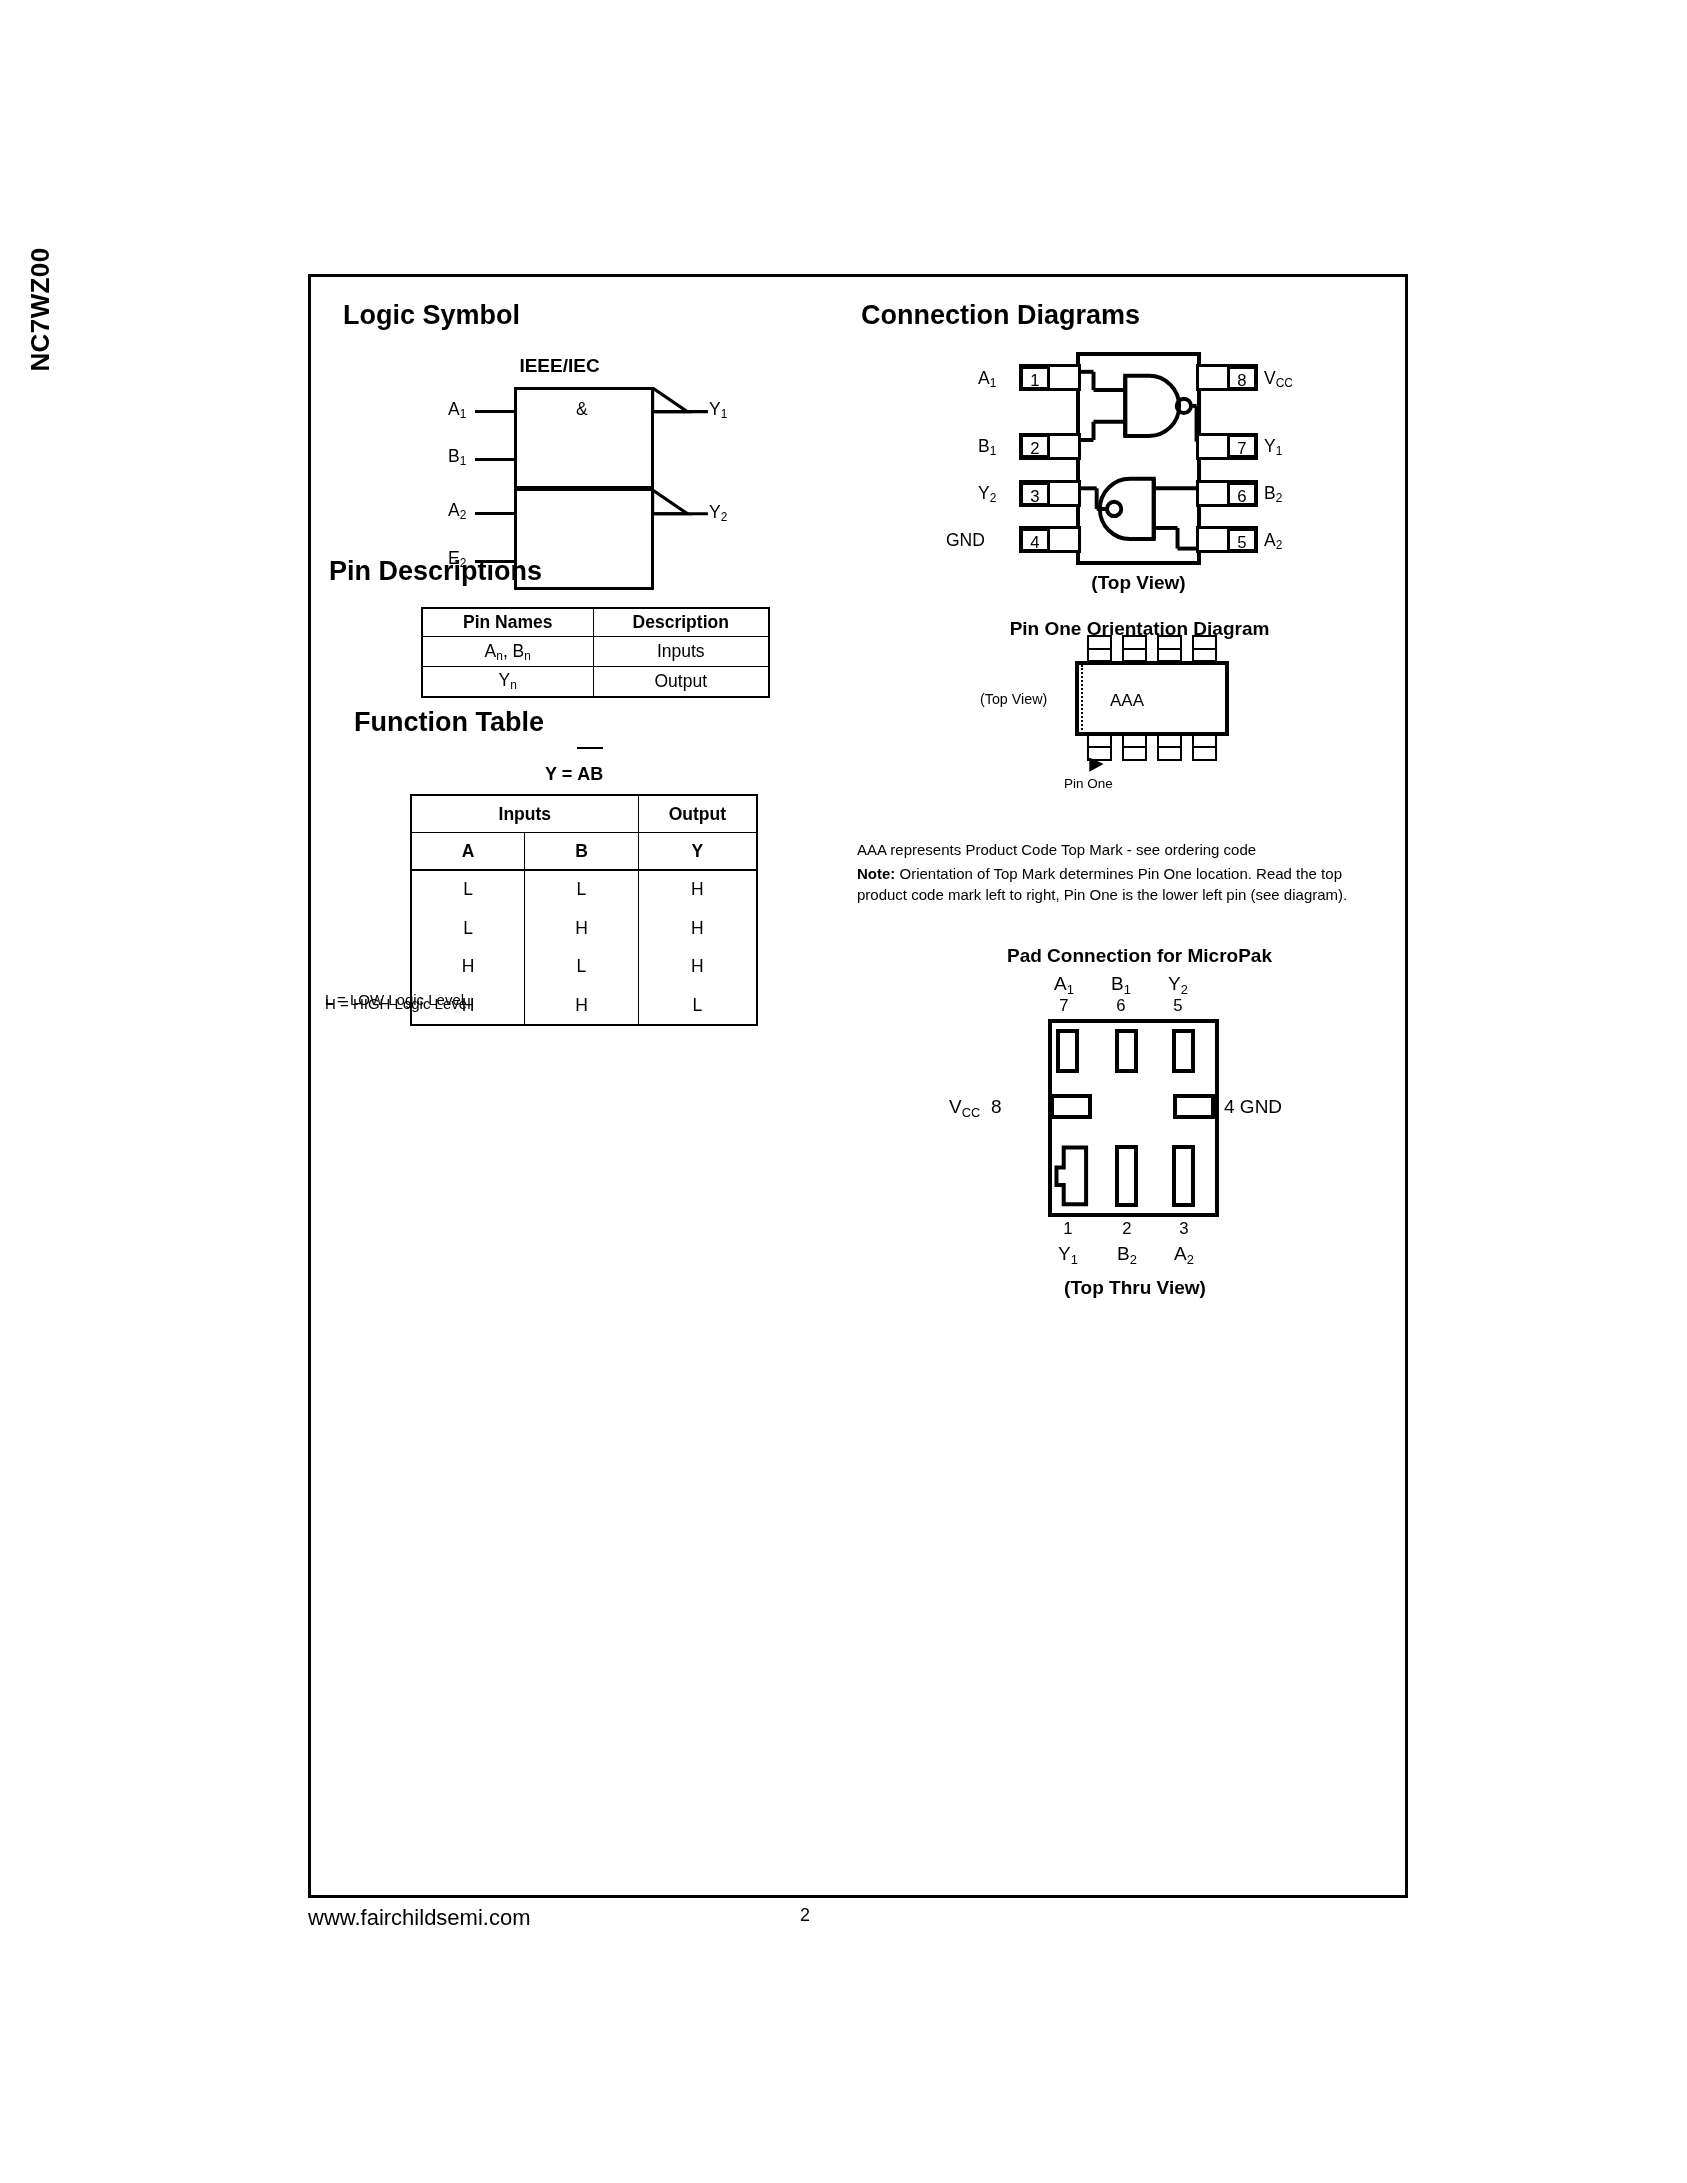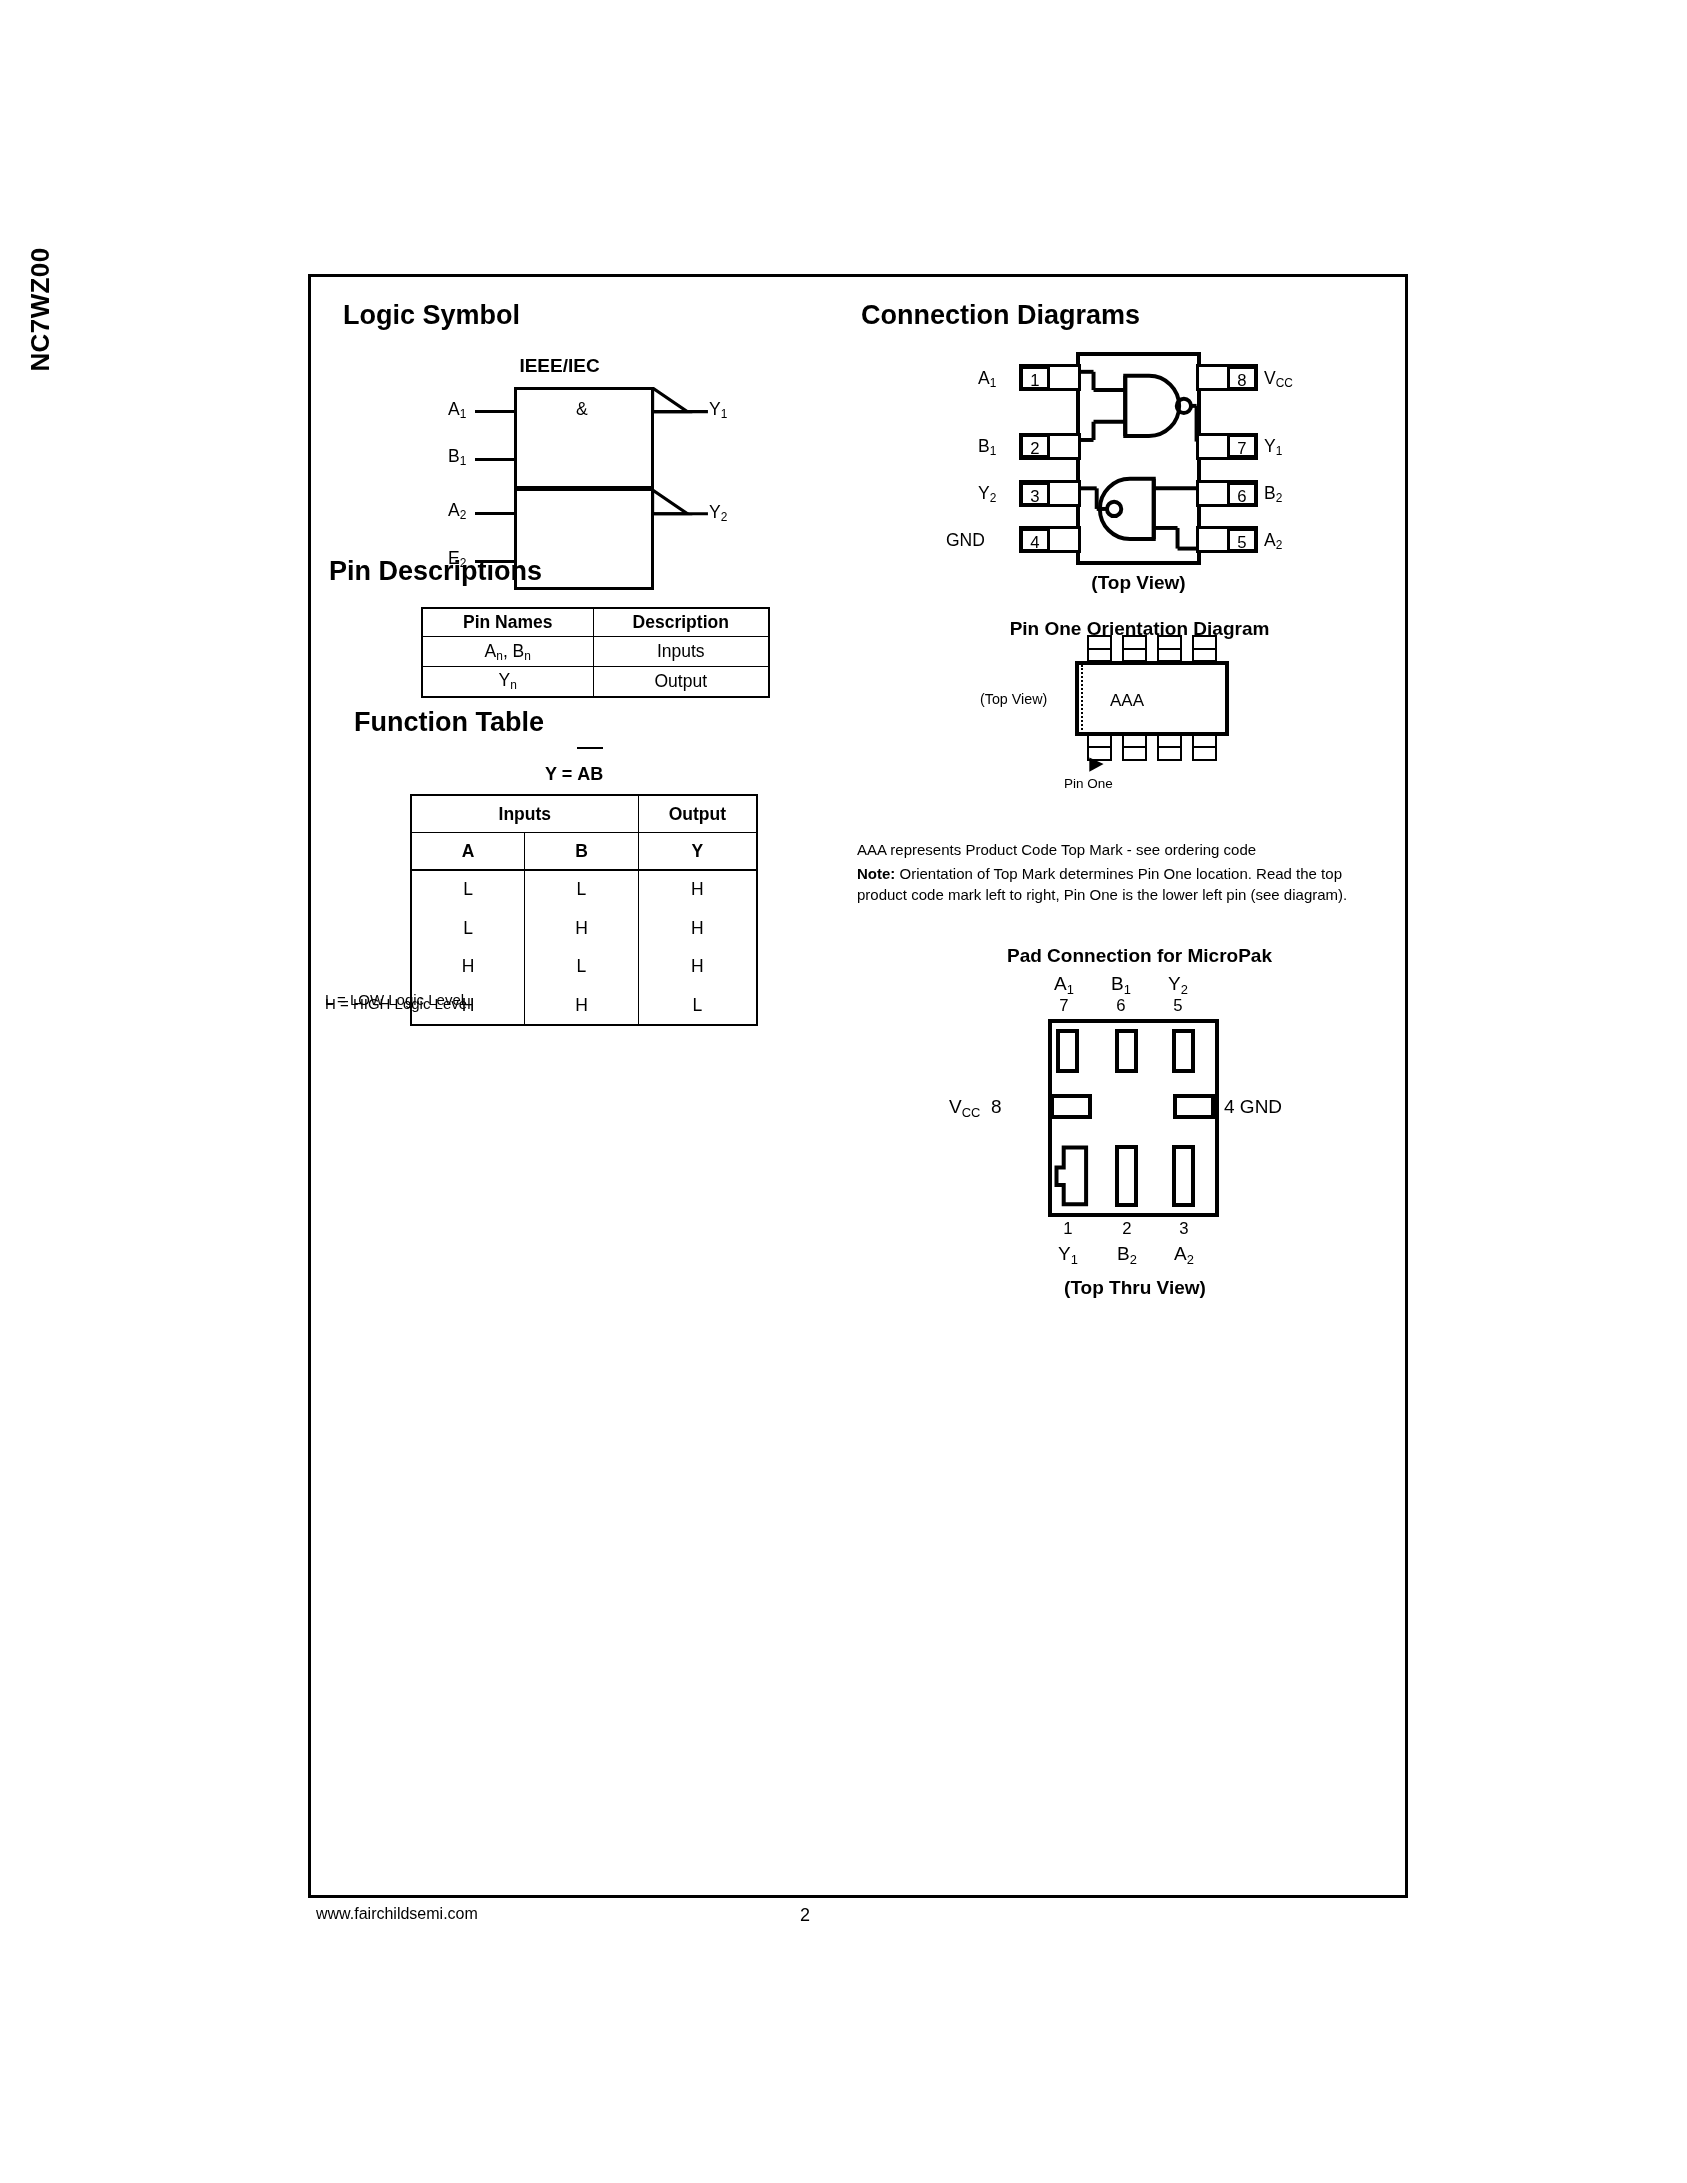--- a/index.html
+++ b/index.html
@@ -19,21 +19,21 @@
   }
 
   
   .frame{
     position:absolute;left:308px;top:274px;width:1100px;height:1624px;
     border:3.2px solid #000;box-sizing:border-box;background:#fff;
   }
 
   
   .footer{position:absolute;left:308px;top:1905px;width:1100px;height:32px;}
-  .footer .url{position:absolute;left:8px;top:0;font-size:16px;}
+  .footer .url{position:absolute;left:0;top:0;font-size:22px;}
   .footer .pageno{position:absolute;left:492px;top:0;font-size:18px;}
 
   
   h2.sec{
     position:absolute;margin:0;font-size:27px;font-weight:bold;
     letter-spacing:0px;white-space:nowrap;
   }
   .subhead{
     position:absolute;margin:0;font-size:19px;font-weight:bold;
     white-space:nowrap;text-align:center;

